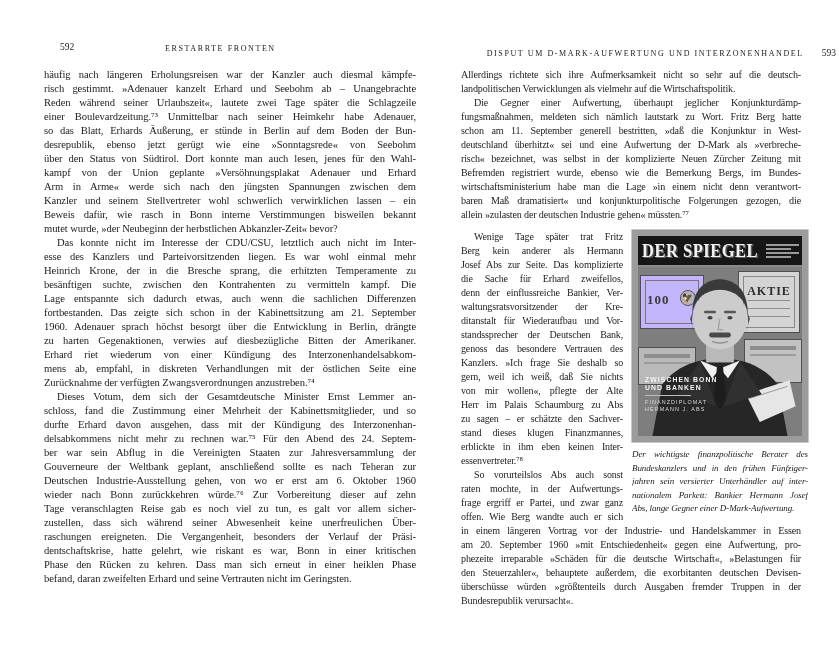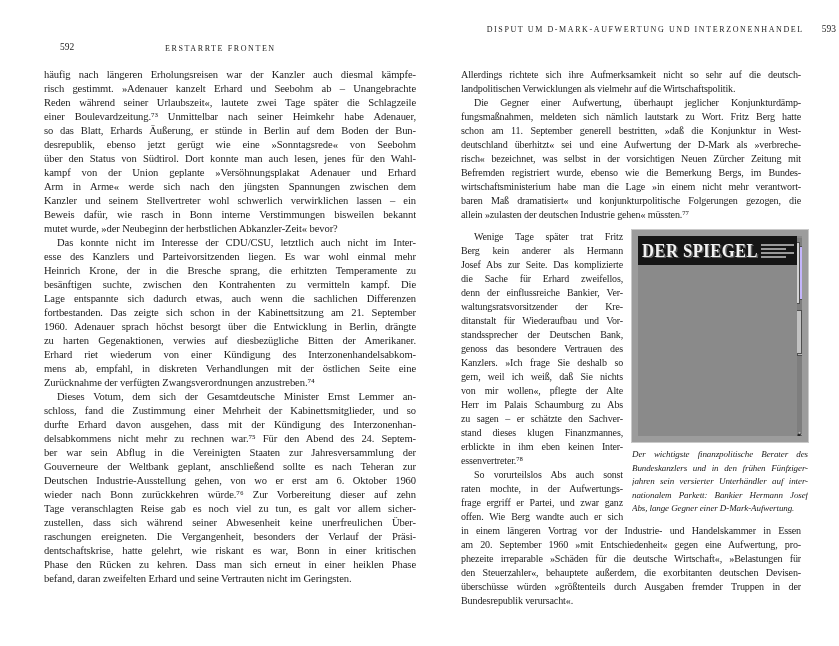--- a/index.html
+++ b/index.html
@@ -9,21 +9,21 @@
     background:#ffffff;
     font-family:"Liberation Serif", serif;
     color:#1c1c1c;
     overflow:hidden;
   }
   
   .runhead { position:absolute; top:44px; font-size:8px; letter-spacing:1.6px; color:#222; white-space:nowrap; }
   .pagenum { position:absolute; top:42px; font-size:9.5px; color:#222; }
   #head-left-num   { left:45px;padding-left:15px; }
   #head-left-text  { left:165px; }
-  #head-right-row  { left:458px; top:24px; width:378px; position:absolute; display:flex; justify-content:flex-end; align-items:baseline; gap:18px;text-align:right; }
+  #head-right-row  { left:458px; top:48px; width:378px; position:absolute; display:flex; justify-content:flex-end; align-items:baseline; gap:18px;text-align:right; }
   #head-right-row .runhead { position:static; top:auto; }
   #head-right-row .pagenum { position:static; top:auto; }
 
   
   .tl {
     text-align:justify;
     text-align-last:justify;
     height:14px;
     line-height:14px;
     overflow:hidden;
@@ -56,21 +56,21 @@
     font-size:10.1px; letter-spacing:-0.15px;
   }
 
   
   #spiegel-cover {
     width:176px; height:212px;
     background:#9c9c9c;
     padding:6px;
     box-shadow:0 0 0 1px #c9c9c9;
   }
-  #cover-inner { width:100%; height:100%; background:#8a8a8a; display:flex; }
+  #cover-inner { width:100%; height:100%; background:#8a8a8a; display:flex; flex-direction:column; }
   #masthead-band {
     height:29px; background:#161616;
     display:flex; align-items:center; padding:0 3px 0 4px; gap:3px;
     flex:0 0 auto;
   }
   #masthead-title {
     color:#f2f2f2;
     font-family:"Liberation Serif", serif;
     font-weight:bold;
     font-size:16.5px;
@@ -175,23 +175,23 @@
   <span class="pagenum">593</span>
 </div>
 
 <div id="right-top">
     <div class="tl">Allerdings richtete sich ihre Aufmerksamkeit nicht so sehr auf die deutsch-</div>
     <div class="tl end">landpolitischen Verwicklungen als vielmehr auf die Wirtschaftspolitik.</div>
     <div class="tl ind">Die Gegner einer Aufwertung, überhaupt jeglicher Konjunkturdämp-</div>
     <div class="tl">fungsmaßnahmen, meldeten sich nämlich lautstark zu Wort. Fritz Berg hatte</div>
     <div class="tl">schon am 11. September generell bestritten, »daß die Konjunktur in West-</div>
     <div class="tl">deutschland überhitzt« sei und eine Aufwertung der D-Mark als »verbreche-</div>
-    <div class="tl">risch« bezeichnet, was selbst in der vorsichtigen Neuen Zürcher Zeitung mit</div>
+    <div class="tl">risch« bezeichnet, was selbst in der komplizierte Neuen Zürcher Zeitung mit</div>
     <div class="tl">Befremden registriert wurde, ebenso wie die Bemerkung Bergs, im Bundes-</div>
-    <div class="tl">wirtschaftsministerium habe man die Lage »in einem nicht mehr verantwort-</div>
+    <div class="tl">wirtschaftsministerium habe man die Lage »in einem nicht denn verantwort-</div>
     <div class="tl">baren Maß dramatisiert« und konjunkturpolitische Folgerungen gezogen, die</div>
     <div class="tl end">allein »zulasten der deutschen Industrie gehen« müssten.⁷⁷</div>
   </div>
 
 <div id="right-middle">
   <div id="right-narrow">
       <div class="tl ind">Wenige Tage später trat Fritz</div>
       <div class="tl">Berg kein anderer als Hermann</div>
       <div class="tl">Josef Abs zur Seite. Das komplizierte</div>
       <div class="tl">die Sache für Erhard zweifellos,</div>

